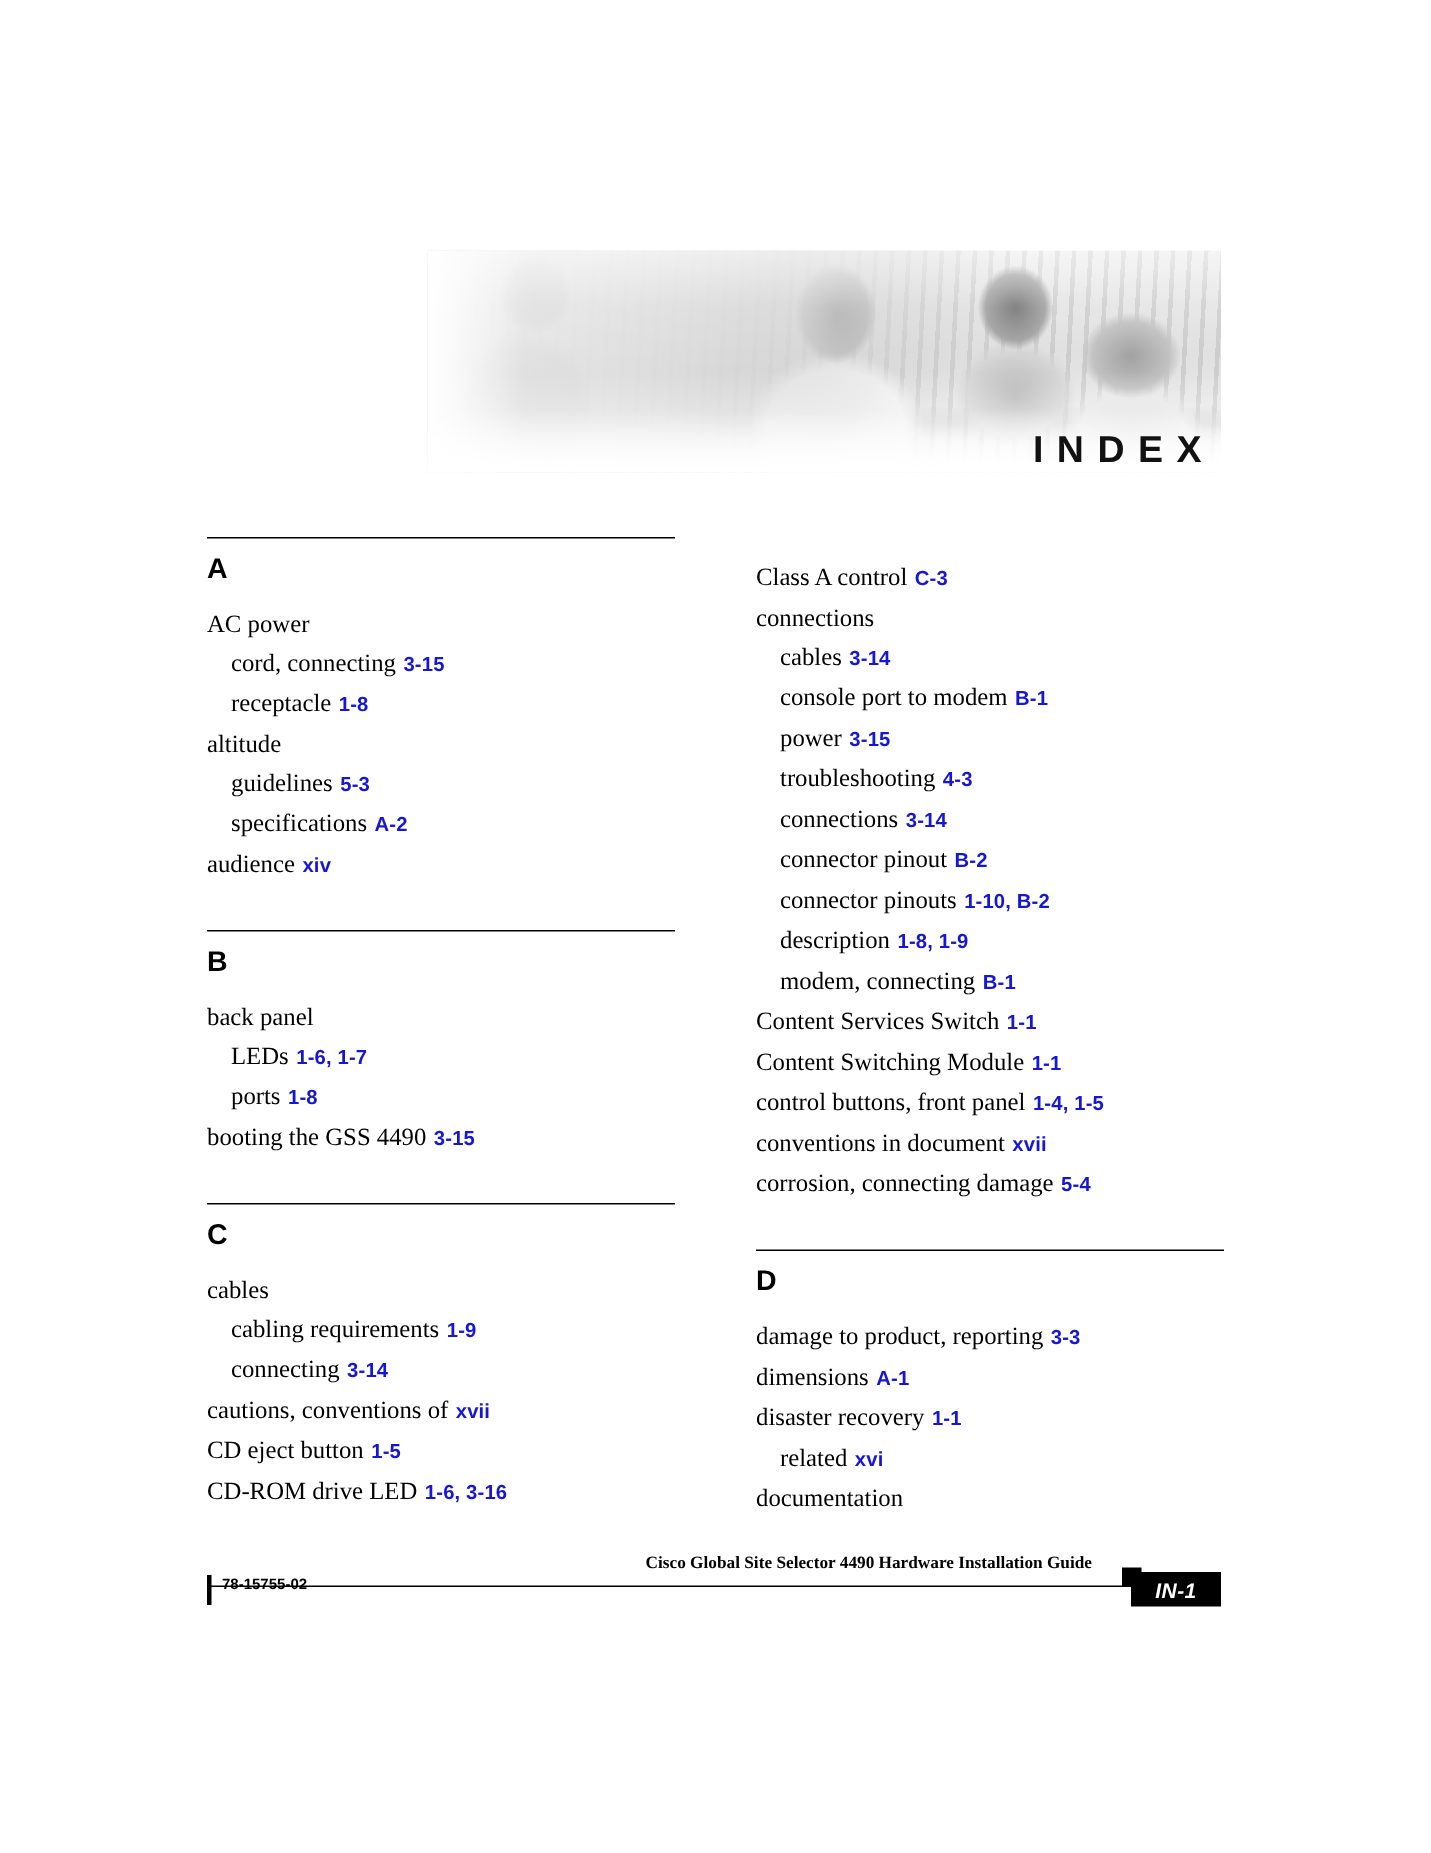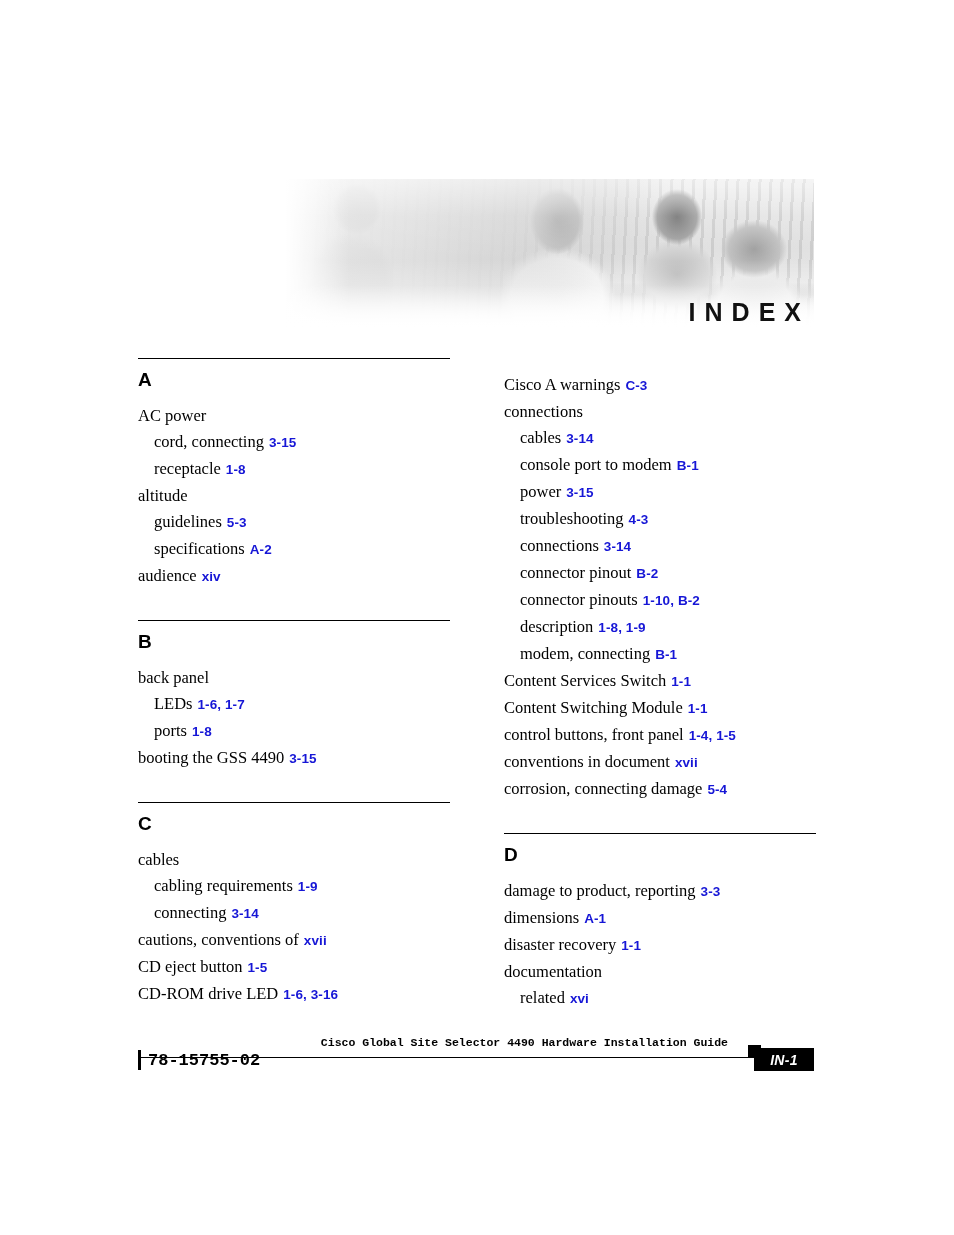--- a/index.html
+++ b/index.html
@@ -18,21 +18,20 @@
 
   
   .banner {
     position: absolute;
     left: 285px;
     top: 167px;
     width: 529px;
     height: 148px;
     overflow: hidden;
     background: #ffffff;
-    margin-top: 12px;
   }
   .banner-photo {
     position: absolute;
     inset: 0;
     background:
       
       linear-gradient(to bottom,
         rgba(255,255,255,0.55) 0%,
         rgba(255,255,255,0.15) 25%,
         rgba(255,255,255,0.05) 55%,
@@ -129,21 +128,21 @@
   }
 
   .block-gap { height: 30px; }
 
   
   .footer { position: absolute; left: 0; top: 1030px; width: 954px; height: 60px; }
   .footer-title {
     position: absolute;
     right: 226px;
     top: 6px;
-    font-family: Liberation Mono, monospace;
+    font-family: Liberation Serif, serif;
     font-weight: bold;
     font-size: 11.5px;
     color: #000000;
     white-space: nowrap;
   }
   .footer-rule {
     position: absolute;
     left: 138px;
     top: 27px;
     width: 616px;
@@ -162,23 +161,23 @@
     left: 138px;
     top: 1050px;
     width: 3px;
     height: 20px;
     background: #000000;
   }
   .footer-docnum {
     position: absolute;
     left: 148px;
     top: 1051px;
-    font-family: Liberation Mono, monospace;
-    font-weight: bold;
-    font-size: 17px;
+    font-family: Liberation Sans, sans-serif;
+    font-weight: bold;
+    font-size: 10px;
     color: #000000;
     text-align: center;
   }
   .page-badge {
     position: absolute;
     left: 754px;
     top: 1048px;
     width: 60px;
     height: 23px;
     background: #000000;
@@ -238,21 +237,21 @@
         <div class="entry lvl2"><span>connecting</span><span class="refs">3-14</span></div>
         <div class="entry lvl1"><span>cautions, conventions of</span><span class="refs">xvii</span></div>
         <div class="entry lvl1"><span>CD eject button</span><span class="refs">1-5</span></div>
         <div class="entry lvl1"><span>CD-ROM drive LED</span><span class="refs">1-6, 3-16</span></div>
       </div>
     </div>
   </div>
 <div class="col col-right" id="col-right">
     <div class="letter-block">
       <div class="entries">
-        <div class="entry lvl1"><span>Cisco A warnings</span><span class="refs">C-3</span></div>
+        <div class="entry lvl1"><span>Class A control</span><span class="refs">C-3</span></div>
         <div class="entry lvl1"><span>connections</span></div>
         <div class="entry lvl2"><span>cables</span><span class="refs">3-14</span></div>
         <div class="entry lvl2"><span>console port to modem</span><span class="refs">B-1</span></div>
         <div class="entry lvl2"><span>power</span><span class="refs">3-15</span></div>
         <div class="entry lvl2"><span>troubleshooting</span><span class="refs">4-3</span></div>
         <div class="entry lvl2"><span>connections</span><span class="refs">3-14</span></div>
         <div class="entry lvl2"><span>connector pinout</span><span class="refs">B-2</span></div>
         <div class="entry lvl2"><span>connector pinouts</span><span class="refs">1-10, B-2</span></div>
         <div class="entry lvl2"><span>description</span><span class="refs">1-8, 1-9</span></div>
         <div class="entry lvl2"><span>modem, connecting</span><span class="refs">B-1</span></div>
@@ -264,22 +263,22 @@
       </div>
     </div>
     <div class="block-gap"></div>
     <div class="letter-block">
       <div class="letter-rule"></div>
       <div class="letter-heading">D</div>
       <div class="entries">
         <div class="entry lvl1"><span>damage to product, reporting</span><span class="refs">3-3</span></div>
         <div class="entry lvl1"><span>dimensions</span><span class="refs">A-1</span></div>
         <div class="entry lvl1"><span>disaster recovery</span><span class="refs">1-1</span></div>
+        <div class="entry lvl2"><span>related</span><span class="refs">xvi</span></div>
         <div class="entry lvl1"><span>documentation</span></div>
-        <div class="entry lvl2"><span>related</span><span class="refs">xvi</span></div>
       </div>
     </div>
   </div>
 
 <div class="footer">
   <div class="footer-title">Cisco Global Site Selector 4490 Hardware Installation Guide</div>
   <div class="footer-rule"></div>
   <div class="footer-tick"></div>
 </div>
 <div class="footer-docnum-bar"></div>

